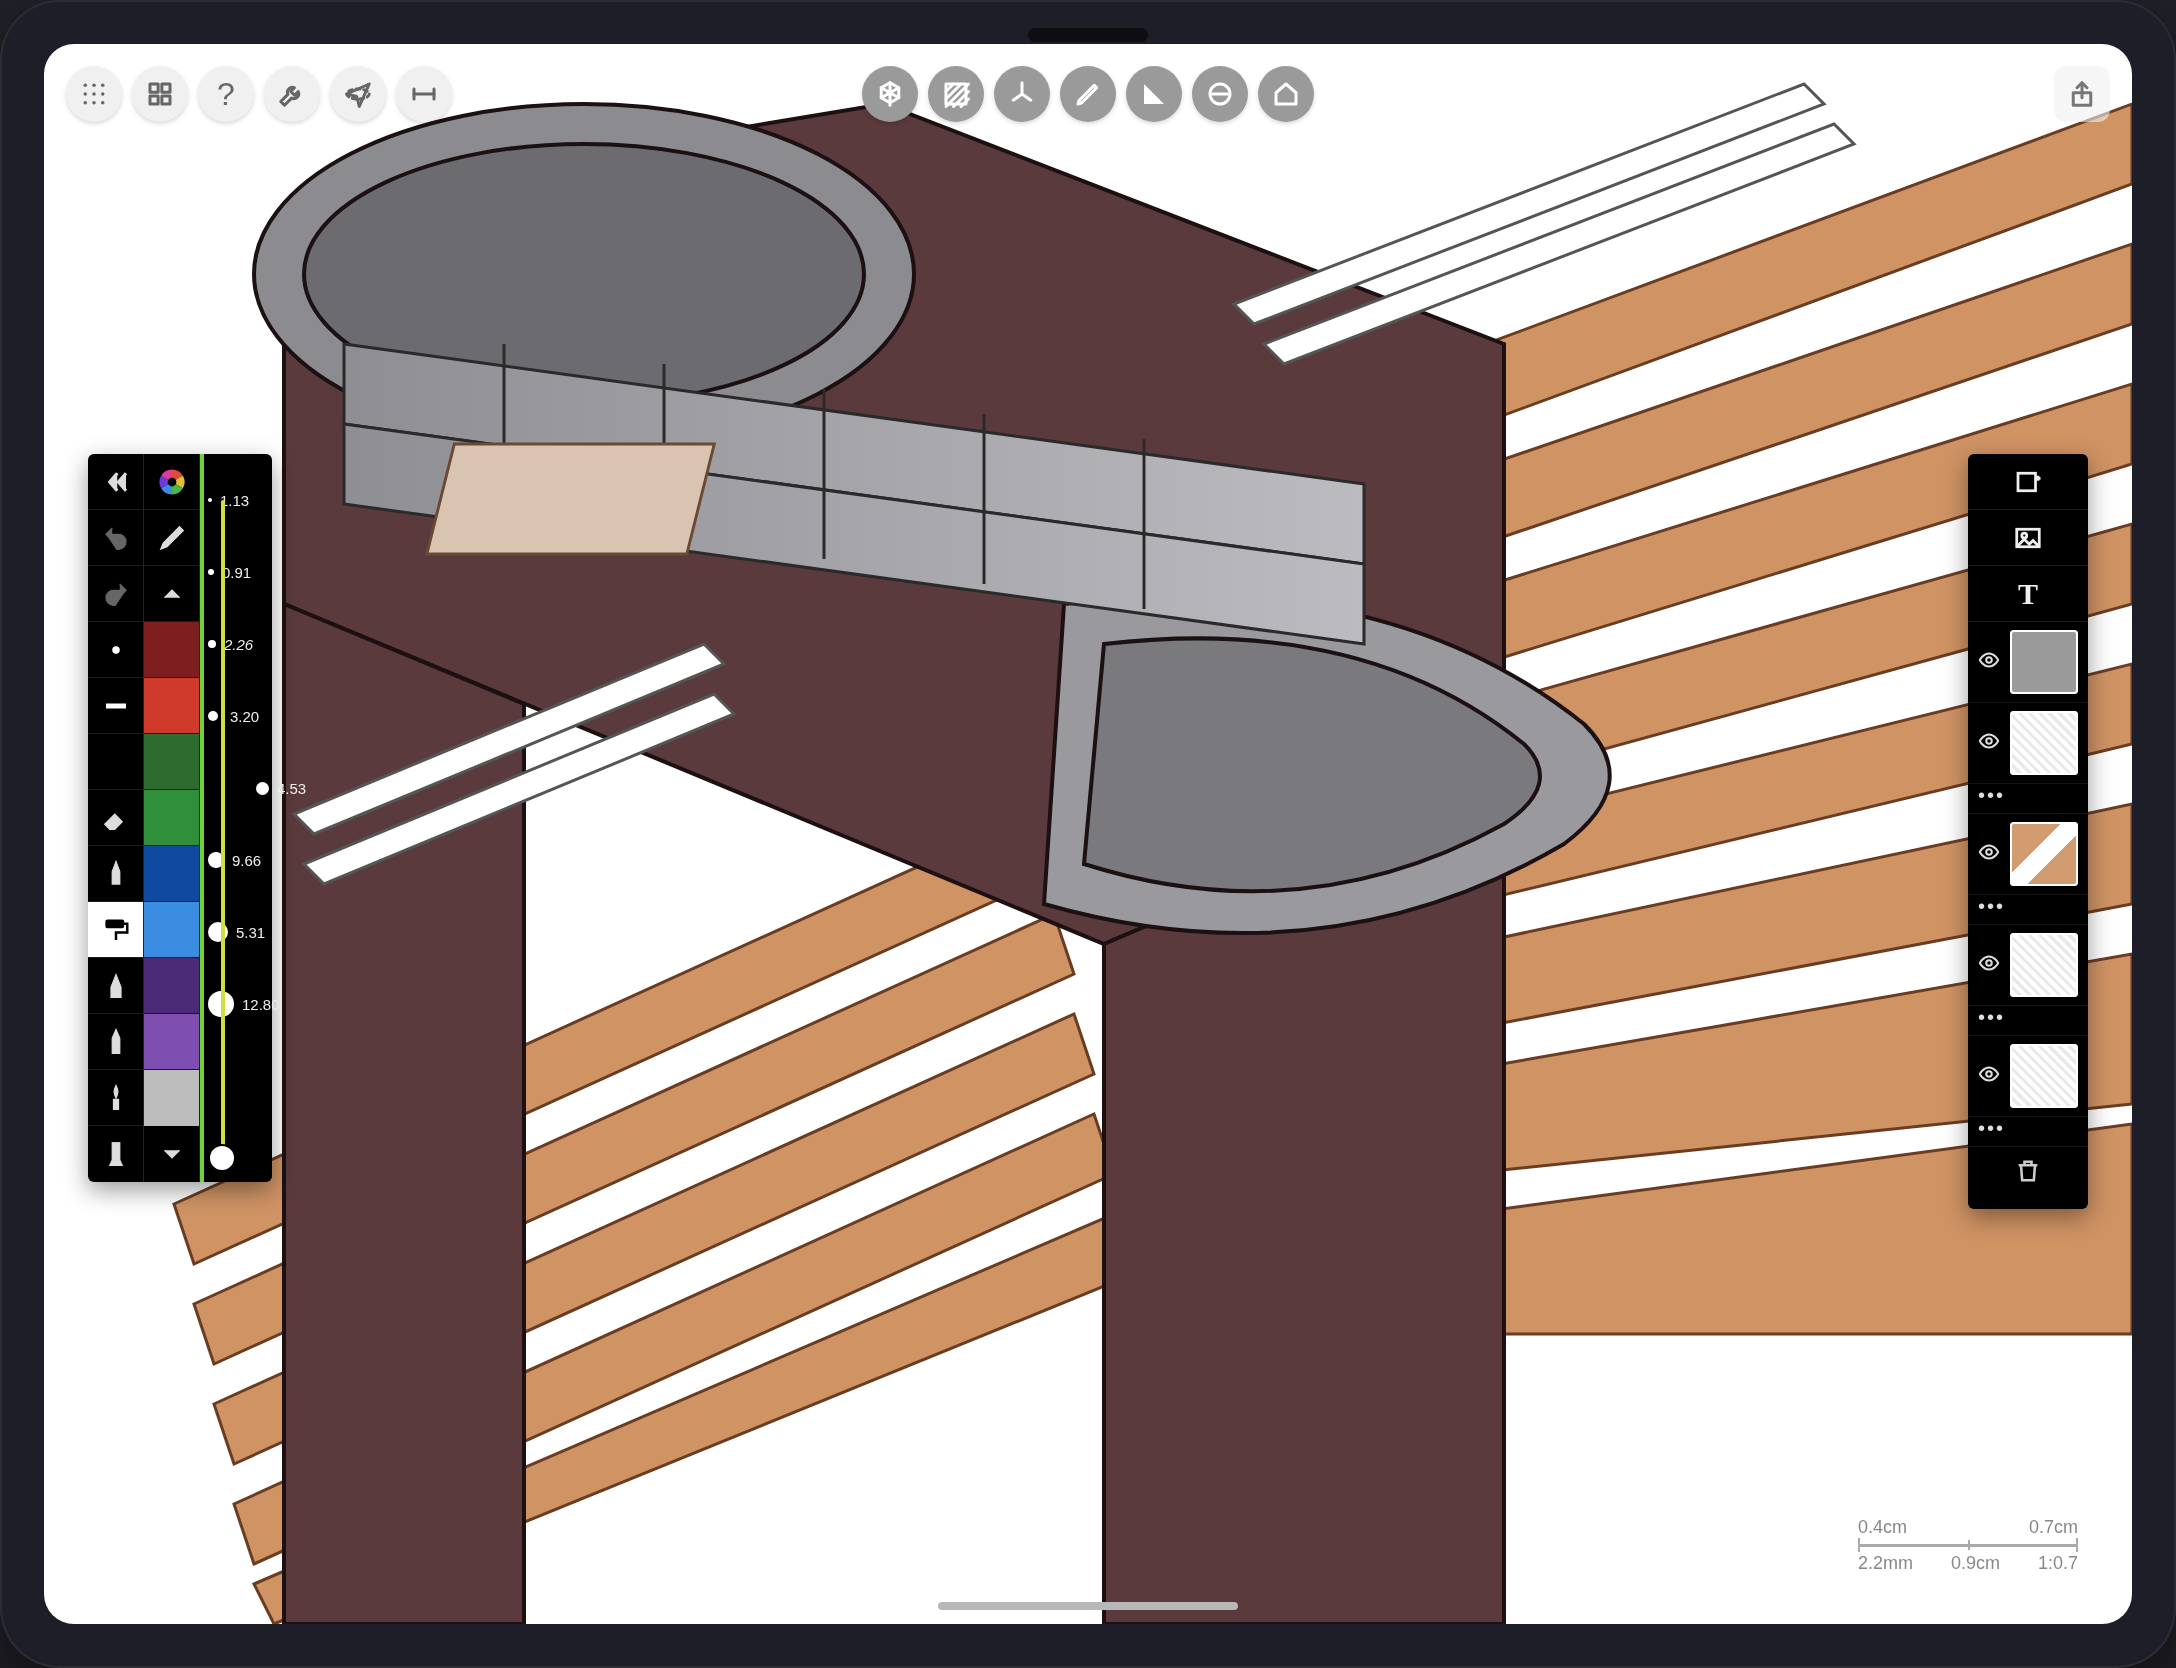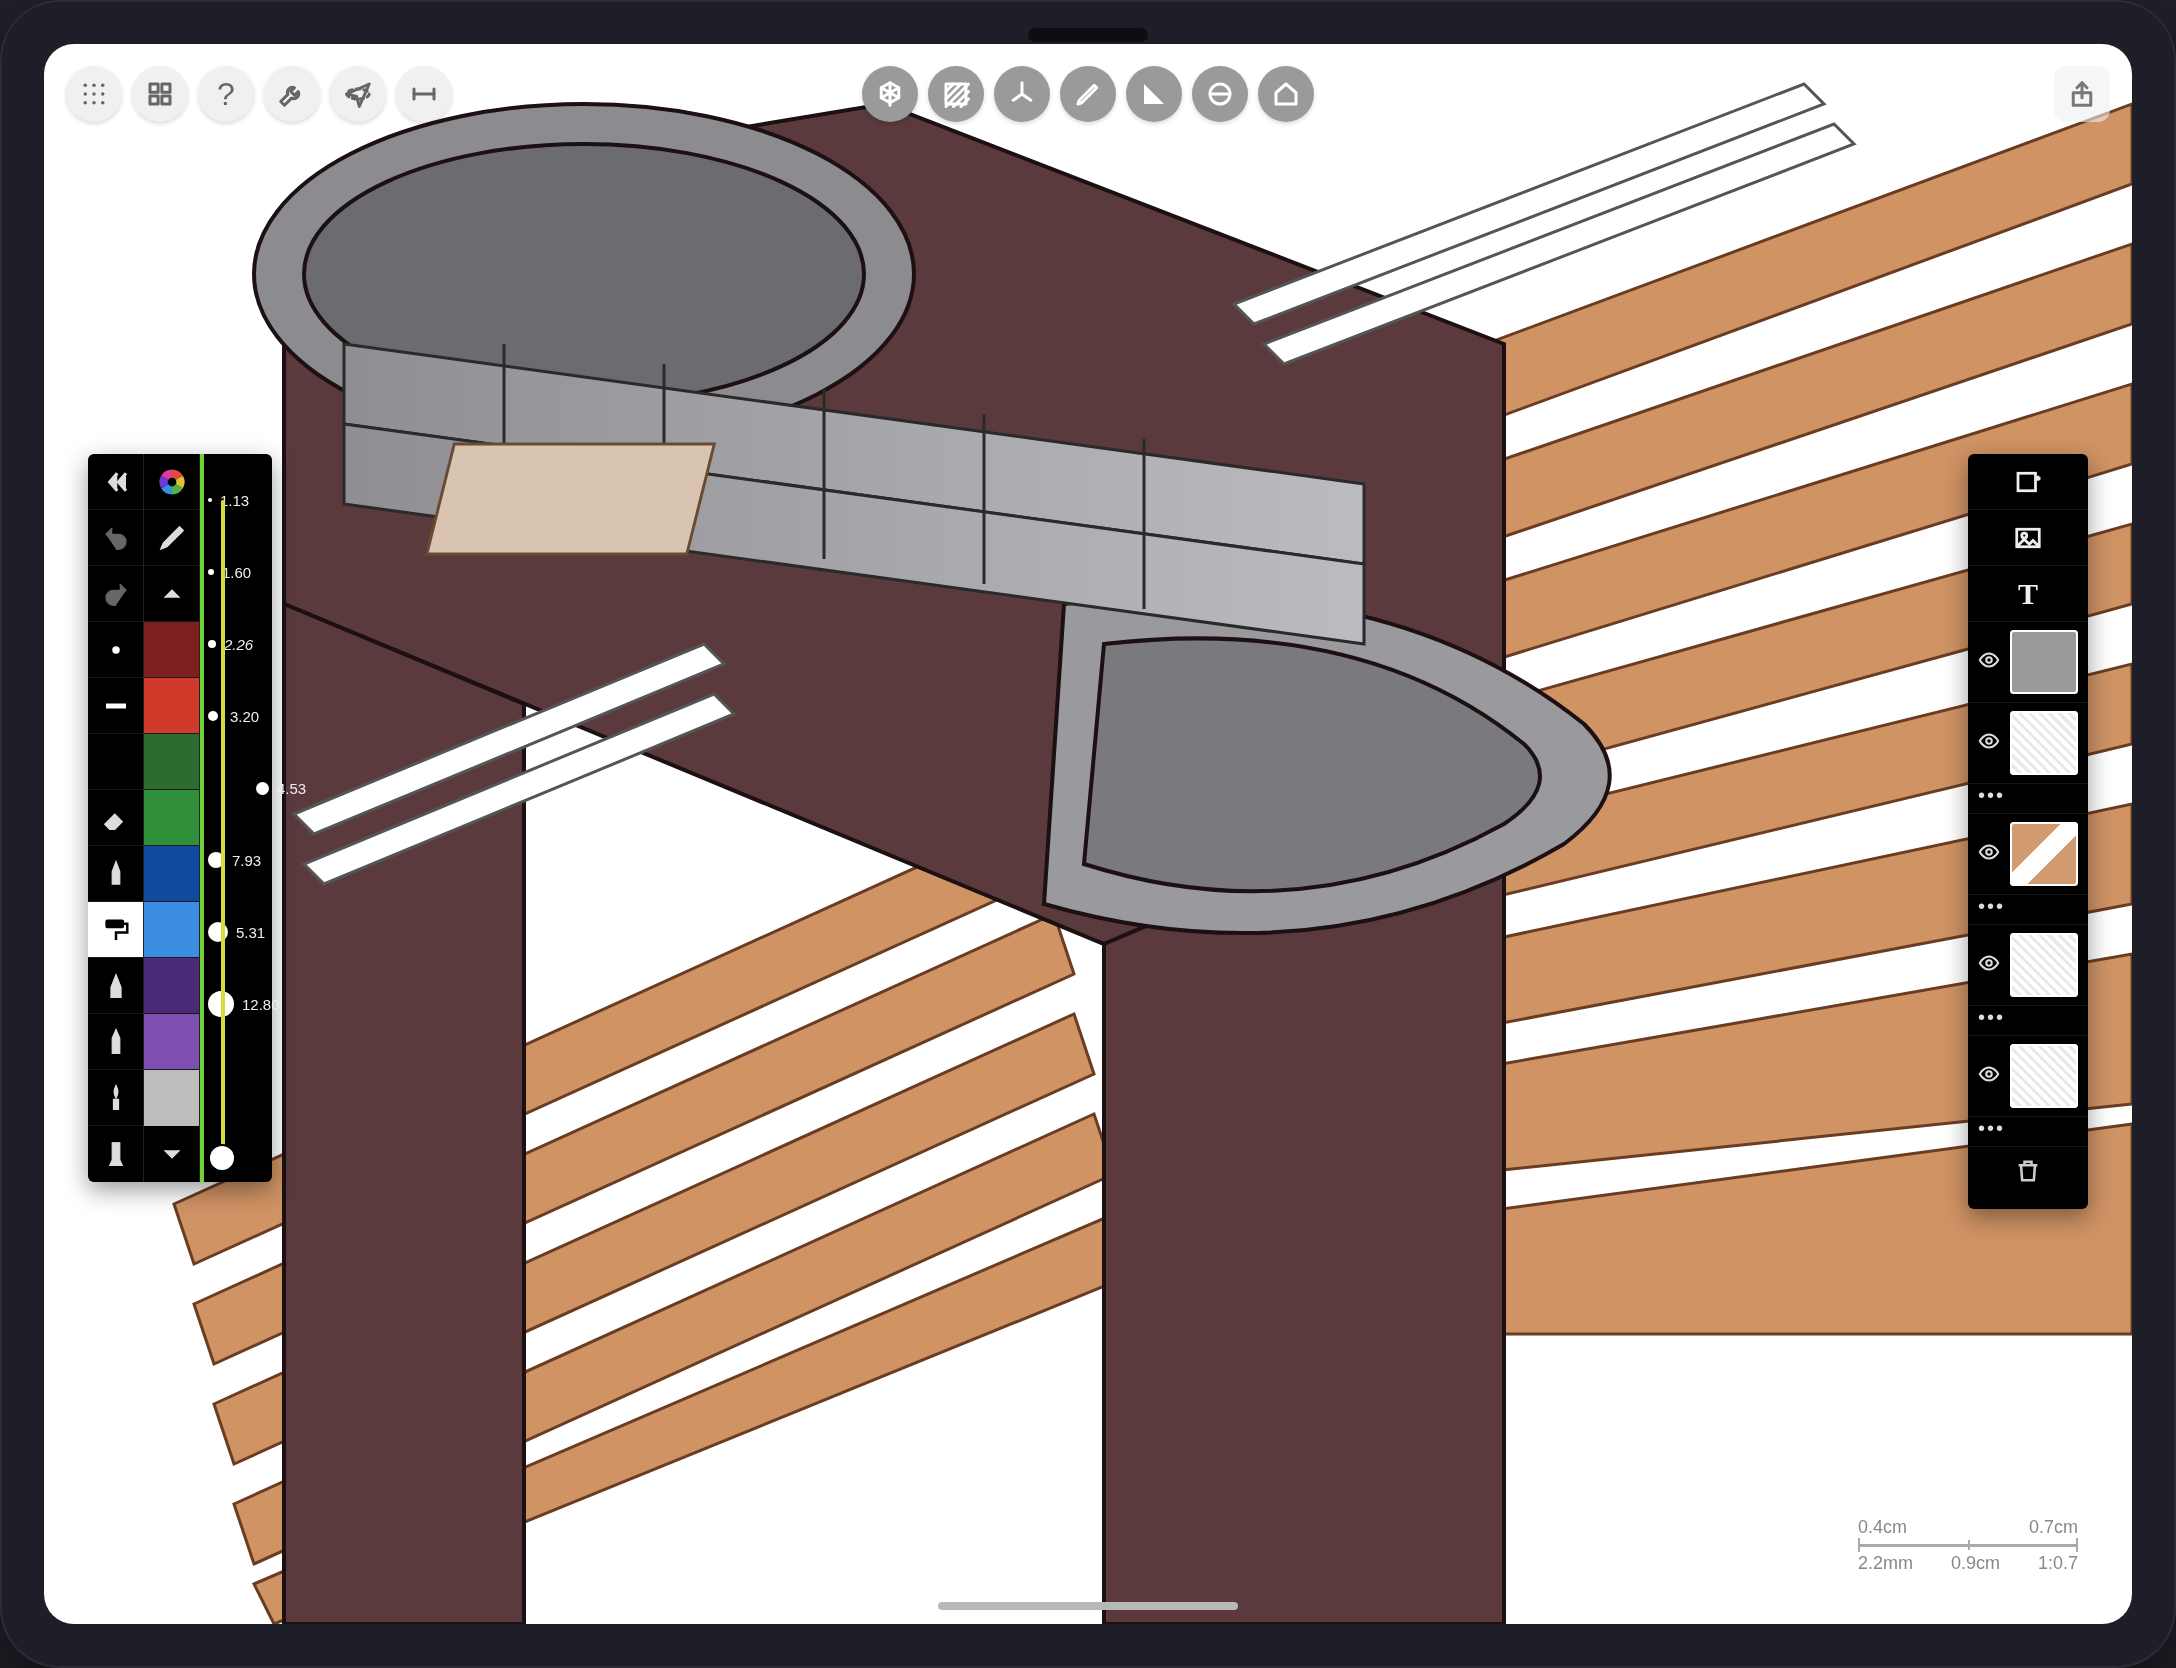--- a/index.html
+++ b/index.html
@@ -400,37 +400,37 @@
 
       <div class="left-col sizes">
         <div class="size-line"></div>
         <div id="sizes-host">
             <div class="size-row" style="height: 72px;">
               <span class="size-dot" style="width: 4px; height: 4px;"></span>
               <span>1.13</span>
             </div>
             <div class="size-row" style="height: 72px;">
               <span class="size-dot" style="width: 6px; height: 6px;"></span>
-              <span>1.60</span>
+              <span>0.91</span>
             </div>
             <div class="size-row" style="height: 72px; font-style: italic;">
               <span class="size-dot" style="width: 8px; height: 8px;"></span>
               <span>2.26</span>
             </div>
             <div class="size-row" style="height: 72px; gap: 12px;">
               <span class="size-dot" style="width: 10px; height: 10px;"></span>
               <span>3.20</span>
             </div>
             <div class="size-row" style="height: 72px; margin-left: 48px;">
               <span class="size-dot" style="width: 13px; height: 13px;"></span>
               <span>4.53</span>
             </div>
             <div class="size-row" style="height: 72px;">
               <span class="size-dot" style="width: 16px; height: 16px;"></span>
-              <span>7.93</span>
+              <span>9.66</span>
             </div>
             <div class="size-row" style="height: 72px;">
               <span class="size-dot" style="width: 20px; height: 20px;"></span>
               <span>5.31</span>
             </div>
             <div class="size-row" style="height: 72px;">
               <span class="size-dot" style="width: 26px; height: 26px;"></span>
               <span>12.80</span>
             </div>
           </div>

